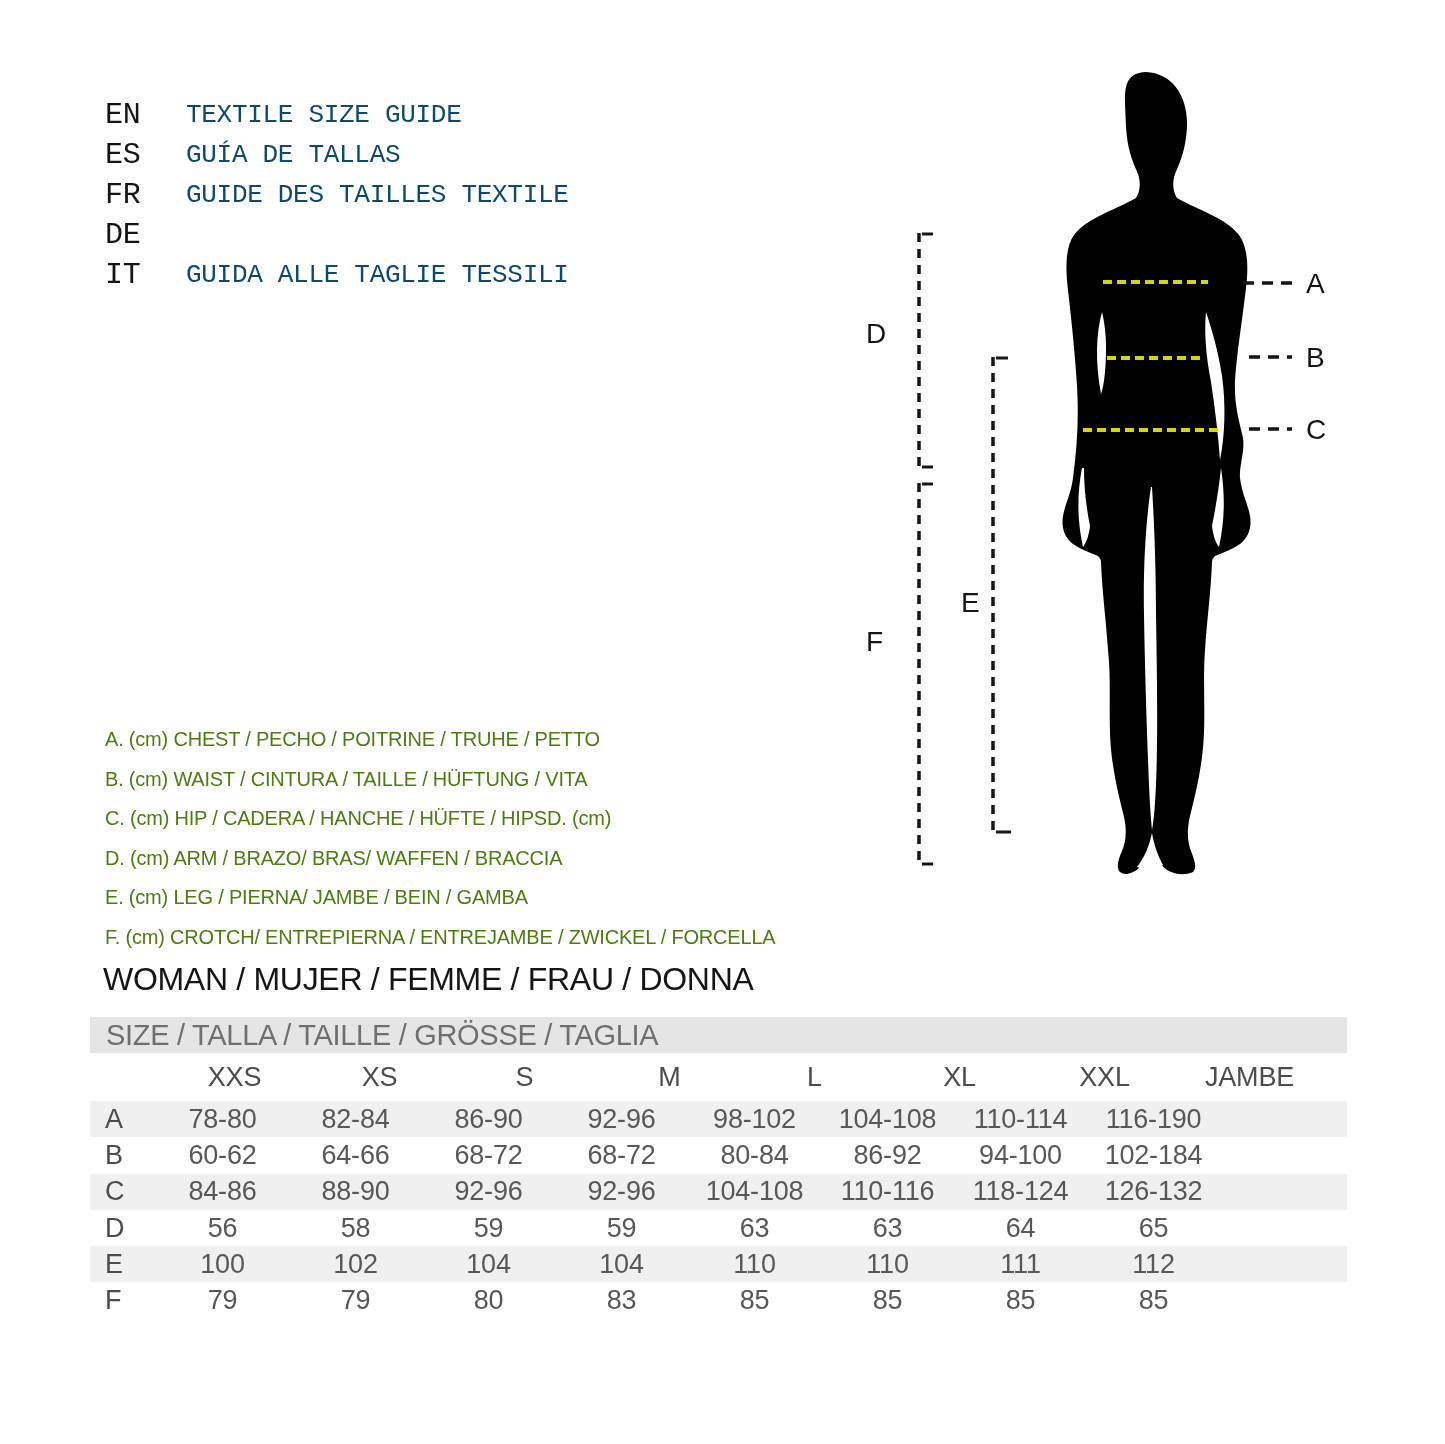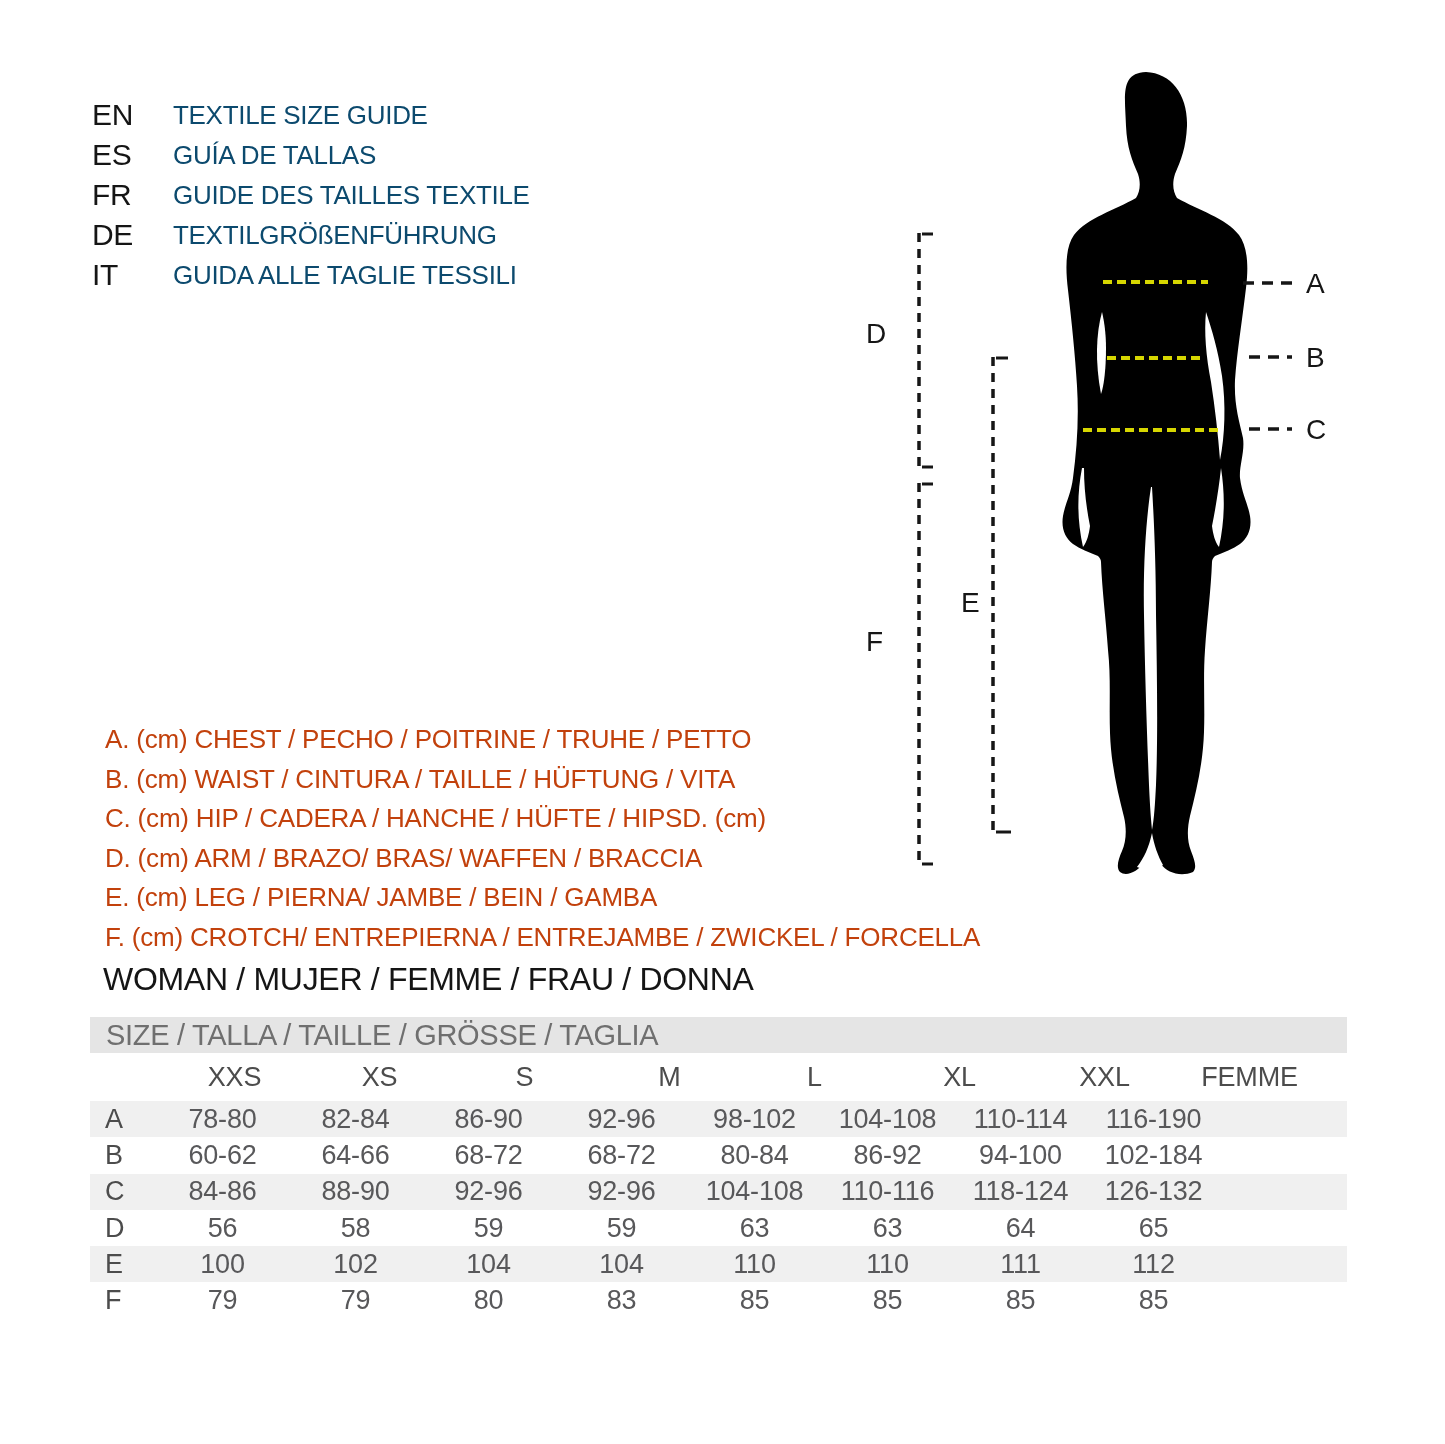--- a/index.html
+++ b/index.html
@@ -1,29 +1,29 @@
 <!DOCTYPE html>
 <html><head>
 <meta charset="utf-8">
 <style>
   html,body { margin:0; padding:0; background:#ffffff; }
   .page {
     position:relative; width:1445px; height:1444px; background:#ffffff;
     font-family:"Liberation Sans", sans-serif; color:#111111; overflow:hidden;
   }
   
-  .langs { position:absolute; left:92px; top:95px; }
+  .langs { position:absolute; left:105px; top:95px;font-family:Liberation Mono, monospace; }
   .lang-row { display:flex; height:40px; align-items:center; }
   .lang-code { width:81px; font-size:30px; letter-spacing:-0.3px; color:#151515; }
   .lang-title { font-size:26px; letter-spacing:-0.3px; color:#0c4a6e; white-space:nowrap; }
 
   
   .defs { position:absolute; left:105px; top:720px; }
-  .def-line { height:39.5px; display:flex; align-items:center; font-size:26px;
-              letter-spacing:-0.2px; color:#c2410c; white-space:nowrap; }
+  .def-line { height:39.5px; display:flex; align-items:center; font-size:20px;
+              letter-spacing:-0.2px; color:#4d7c0f; white-space:nowrap; }
 
   
   .table-title { position:absolute; left:103px; top:961px; font-size:32px;
                  letter-spacing:-0.3px; color:#151515; }
 
   
   .size-table { position:absolute; left:90px; top:1017px; width:1257px; }
   .st-headerbar { height:36px; line-height:36px; background:#e5e5e5; color:#6f6f6f;
                   font-size:29px; letter-spacing:-0.3px; padding-left:16px;
                   box-sizing:border-box; }
@@ -53,21 +53,20 @@
     <div class="lang-row">
       <span class="lang-code">ES</span>
       <span class="lang-title">GUÍA DE TALLAS</span>
     </div>
     <div class="lang-row">
       <span class="lang-code">FR</span>
       <span class="lang-title">GUIDE DES TAILLES TEXTILE</span>
     </div>
     <div class="lang-row">
       <span class="lang-code">DE</span>
-      <span class="lang-title">TEXTILGRÖßENFÜHRUNG</span>
     </div>
     <div class="lang-row">
       <span class="lang-code">IT</span>
       <span class="lang-title">GUIDA ALLE TAGLIE TESSILI</span>
     </div>
   </div>
 
   <svg class="diagram" viewBox="850 55 480 830" xmlns="http://www.w3.org/2000/svg">
 
     <path fill="#000000" d="
@@ -185,21 +184,21 @@
 
     <div class="st-row st-sizes-row">
       <div class="st-cell"></div>
       <div class="st-cell st-size-head">XXS</div>
       <div class="st-cell st-size-head">XS</div>
       <div class="st-cell st-size-head">S</div>
       <div class="st-cell st-size-head">M</div>
       <div class="st-cell st-size-head">L</div>
       <div class="st-cell st-size-head">XL</div>
       <div class="st-cell st-size-head">XXL</div>
-      <div class="st-cell st-size-head">FEMME</div>
+      <div class="st-cell st-size-head">JAMBE</div>
       <div class="st-cell"></div>
     </div>
 
     <div class="st-row st-data-row stripe">
       <div class="st-cell st-rowlabel">A</div>
       <div class="st-cell">78-80</div>
       <div class="st-cell">82-84</div>
       <div class="st-cell">86-90</div>
       <div class="st-cell">92-96</div>
       <div class="st-cell">98-102</div>

